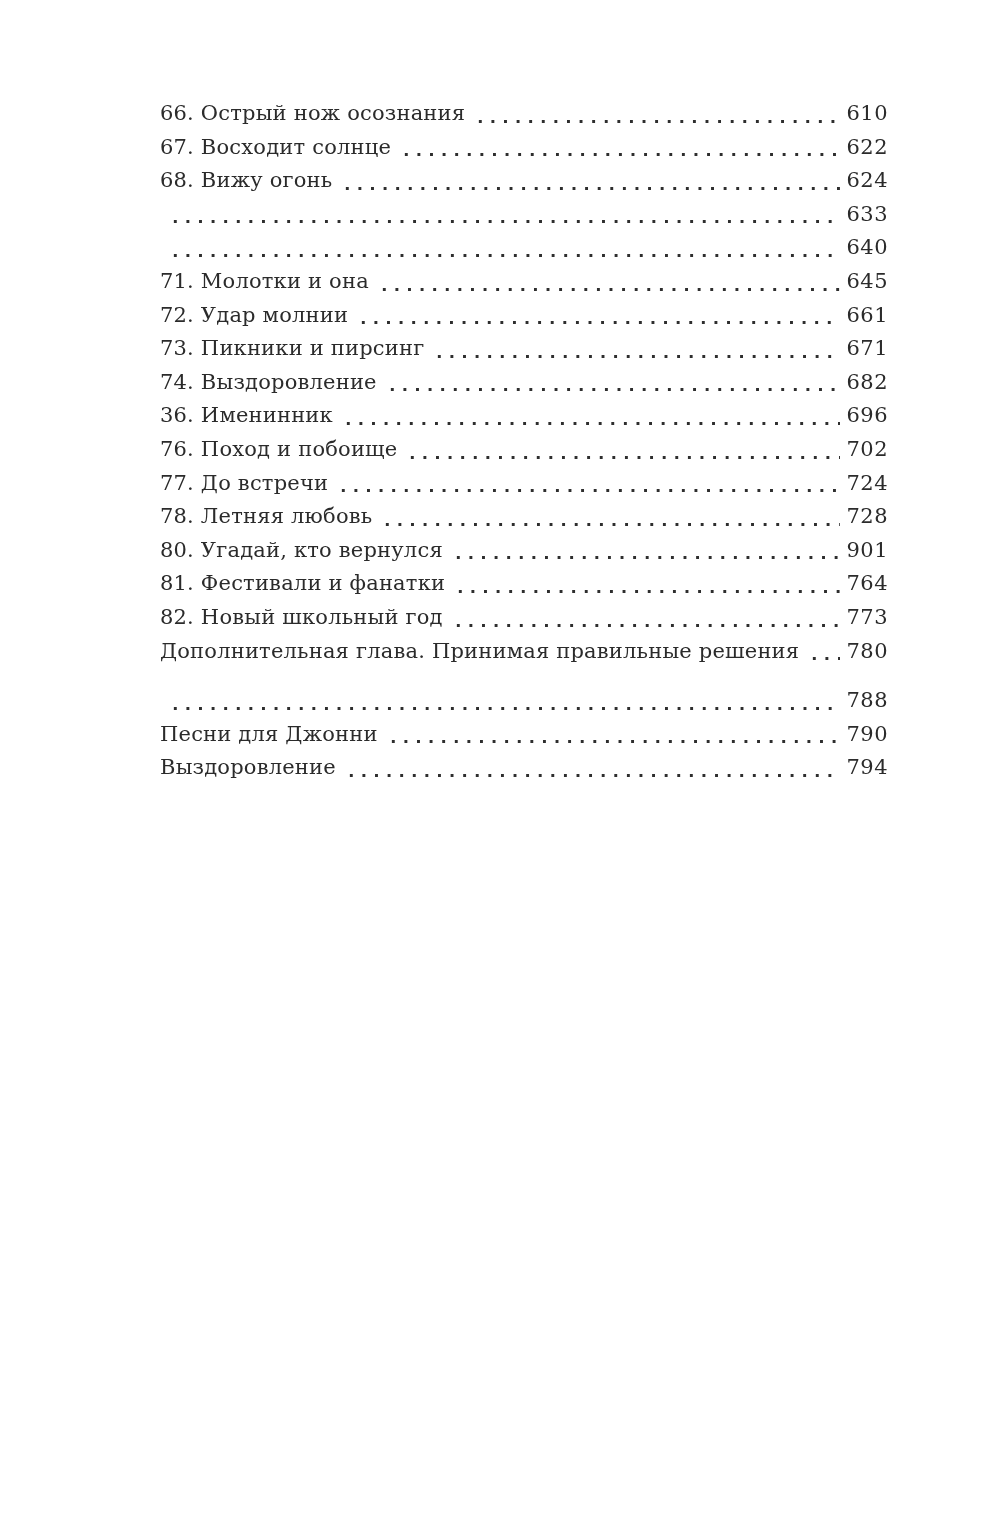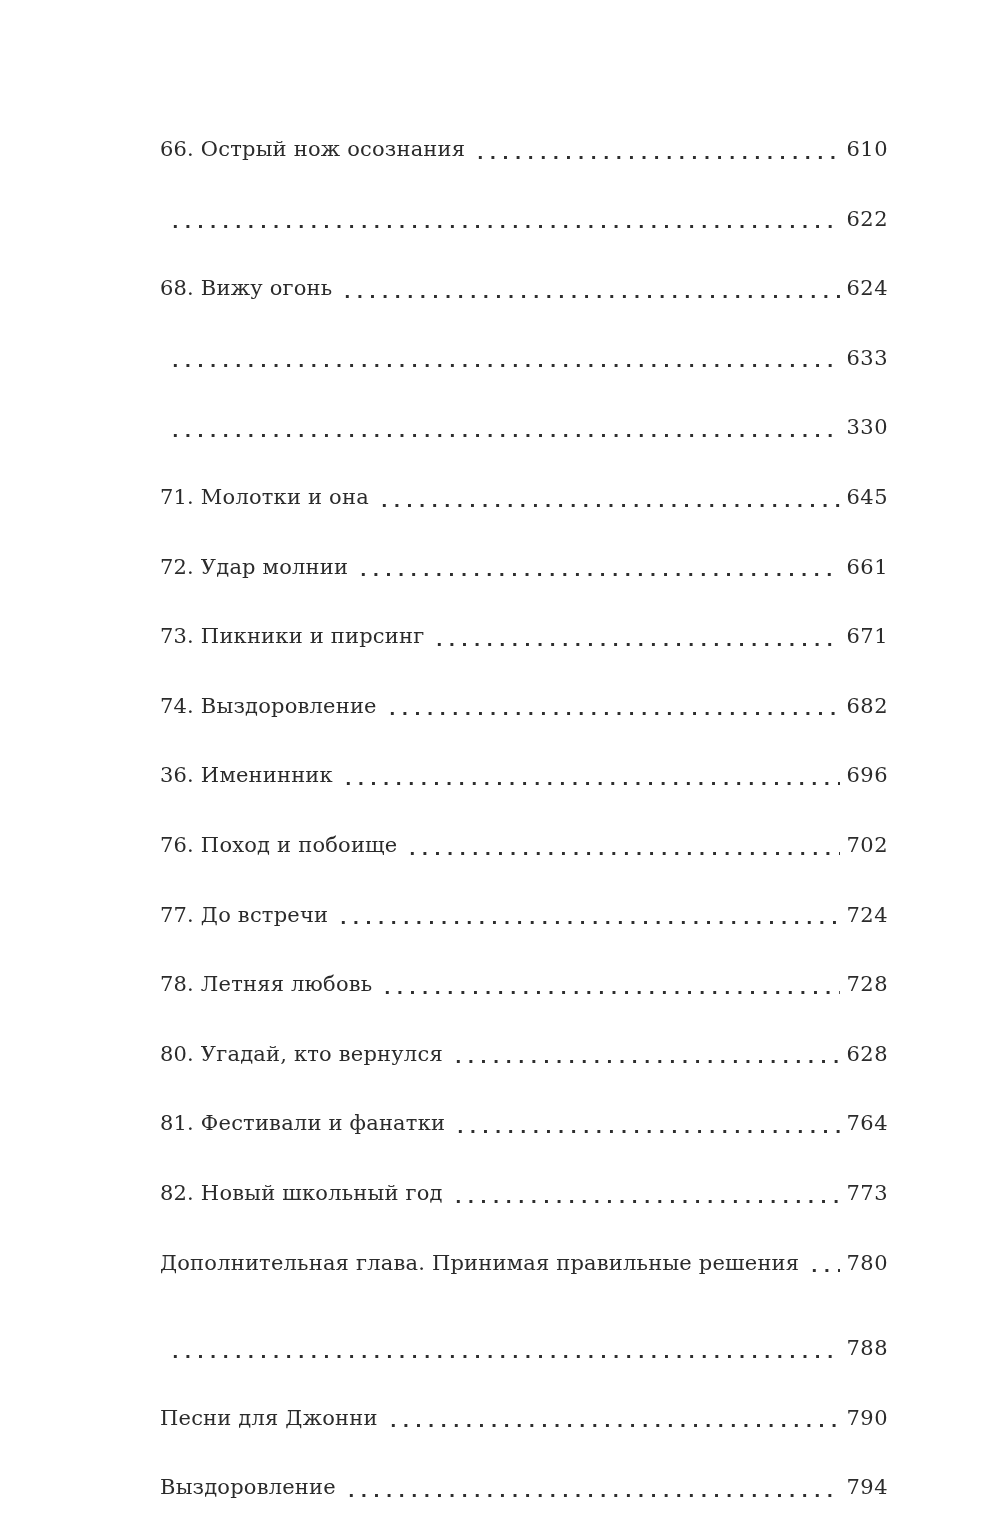--- a/index.html
+++ b/index.html
@@ -28,21 +28,20 @@
 
   .toc-list { display: block; }
 
   .toc-row {
     display: flex;
     align-items: baseline;
     height: 33.6px;
     font-size: 21px;
     line-height: 33.6px;
     white-space: nowrap;
-    margin-top: 36px;
   }
 
   .toc-label {
     flex: 0 1 auto;
     overflow: hidden;
     letter-spacing: 0.2px;
   }
 
   .toc-leader {
     flex: 1 1 auto;
@@ -72,38 +71,39 @@
 <div class="page">
   <div class="toc-block">
     <div class="toc-list" id="toc-chapters">
   <div class="toc-row">
     <span class="toc-label">66. Острый нож осознания</span>
     <span class="toc-leader"></span>
     <span class="toc-page">610</span>
   </div>
 
   <div class="toc-row">
+    <span class="toc-label">67. Восходит солнце</span>
     <span class="toc-leader"></span>
     <span class="toc-page">622</span>
   </div>
 
   <div class="toc-row">
     <span class="toc-label">68. Вижу огонь</span>
     <span class="toc-leader"></span>
     <span class="toc-page">624</span>
   </div>
 
   <div class="toc-row">
     <span class="toc-leader"></span>
     <span class="toc-page">633</span>
   </div>
 
   <div class="toc-row">
     <span class="toc-leader"></span>
-    <span class="toc-page">330</span>
+    <span class="toc-page">640</span>
   </div>
 
   <div class="toc-row">
     <span class="toc-label">71. Молотки и она</span>
     <span class="toc-leader"></span>
     <span class="toc-page">645</span>
   </div>
 
   <div class="toc-row">
     <span class="toc-label">72. Удар молнии</span>
@@ -144,21 +144,21 @@
   <div class="toc-row">
     <span class="toc-label">78. Летняя любовь</span>
     <span class="toc-leader"></span>
     <span class="toc-page">728</span>
   </div>
 
 
   <div class="toc-row">
     <span class="toc-label">80. Угадай, кто вернулся</span>
     <span class="toc-leader"></span>
-    <span class="toc-page">628</span>
+    <span class="toc-page">901</span>
   </div>
 
   <div class="toc-row">
     <span class="toc-label">81. Фестивали и фанатки</span>
     <span class="toc-leader"></span>
     <span class="toc-page">764</span>
   </div>
 
   <div class="toc-row">
     <span class="toc-label">82. Новый школьный год</span>

